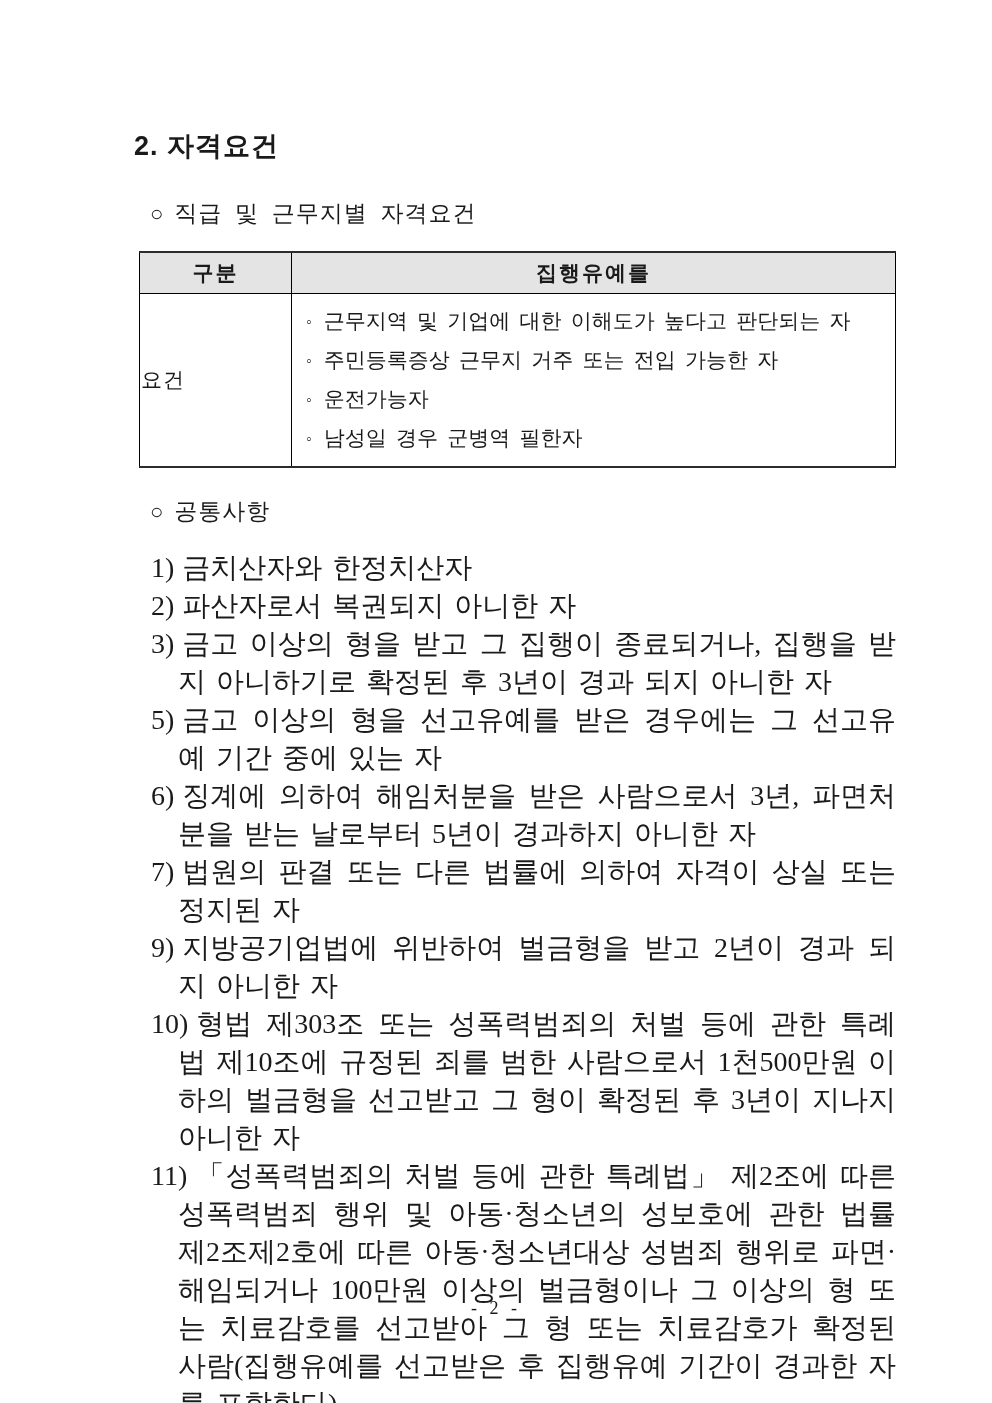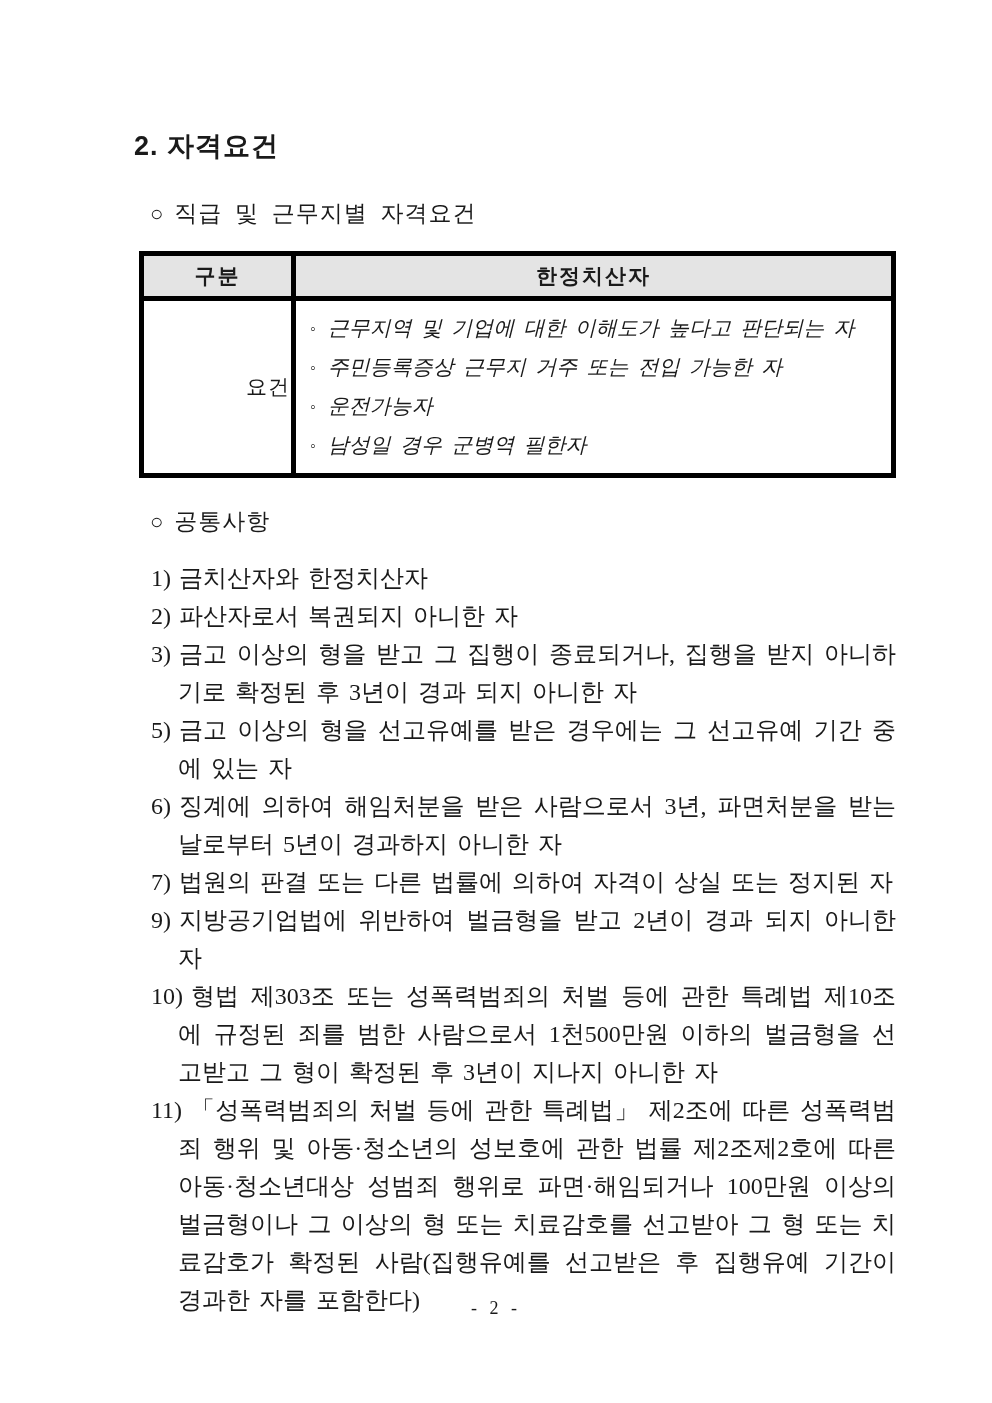--- a/index.html
+++ b/index.html
@@ -41,57 +41,56 @@
     width: 757px;
     border-collapse: collapse;
     border-top: 2.5px solid #2b2b2b;
     border-bottom: 2.5px solid #2b2b2b;
     border-left: 1.5px solid #2b2b2b;
     border-right: 1.5px solid #2b2b2b;
     margin: 0 0 28px 5px;
     table-layout: fixed;
   }
   table.qual-table th, table.qual-table td {
-    border: 5px solid #000000;
+    border: 1px solid #000000;
     font-size: 21px;
     vertical-align: middle;
   }
   table.qual-table th {
     background: #e4e4e4;
     font-weight: 600;
     letter-spacing: 2px;
     height: 38px;
     text-align: center;
   }
   .col-label { width: 152px; }
   td.row-label {
-    text-align: right;
+    text-align: left;
     letter-spacing: 1px;
   }
   td.row-content {
     padding: 8px 10px 8px 14px;
-    font-style: italic;
   }
   .cell-bullet-line {
     line-height: 38px;
     word-spacing: 4px;
     white-space: nowrap;
     overflow: hidden;
   }
   .cell-bullet-line .sm-circle {
     font-size: 16px;
     margin-right: 12px;
     vertical-align: 1px;
   }
   .common-list {
     margin: 10px 0 0 14px;
     width: 748px;
   }
   .common-item {
-    font-size: 24px;
+    font-size: 28px;
     line-height: 38px;
     text-align: justify;
     word-spacing: 3px;
     padding-left: 30px;
     text-indent: -27px;
   }
   .common-item .num {
     margin-right: 8px;
   }
   .footer {
@@ -117,21 +116,21 @@
   </div>
 
   <table class="qual-table">
     <colgroup>
         <col class="col-label">
         <col>
       </colgroup>
     <thead>
       <tr>
         <th>구분</th>
-        <th>한정치산자</th>
+        <th>집행유예를</th>
       </tr>
     </thead>
     <tbody>
       <tr>
         <td class="row-label">요건</td>
         <td class="row-content">
           <div class="cell-bullet-line"><span class="sm-circle">◦</span><span>근무지역 및 기업에 대한 이해도가 높다고 판단되는 자</span></div>
           <div class="cell-bullet-line"><span class="sm-circle">◦</span><span>주민등록증상 근무지 거주 또는 전입 가능한 자</span></div>
           <div class="cell-bullet-line"><span class="sm-circle">◦</span><span>운전가능자</span></div>
           <div class="cell-bullet-line"><span class="sm-circle">◦</span><span>남성일 경우 군병역 필한자</span></div>

